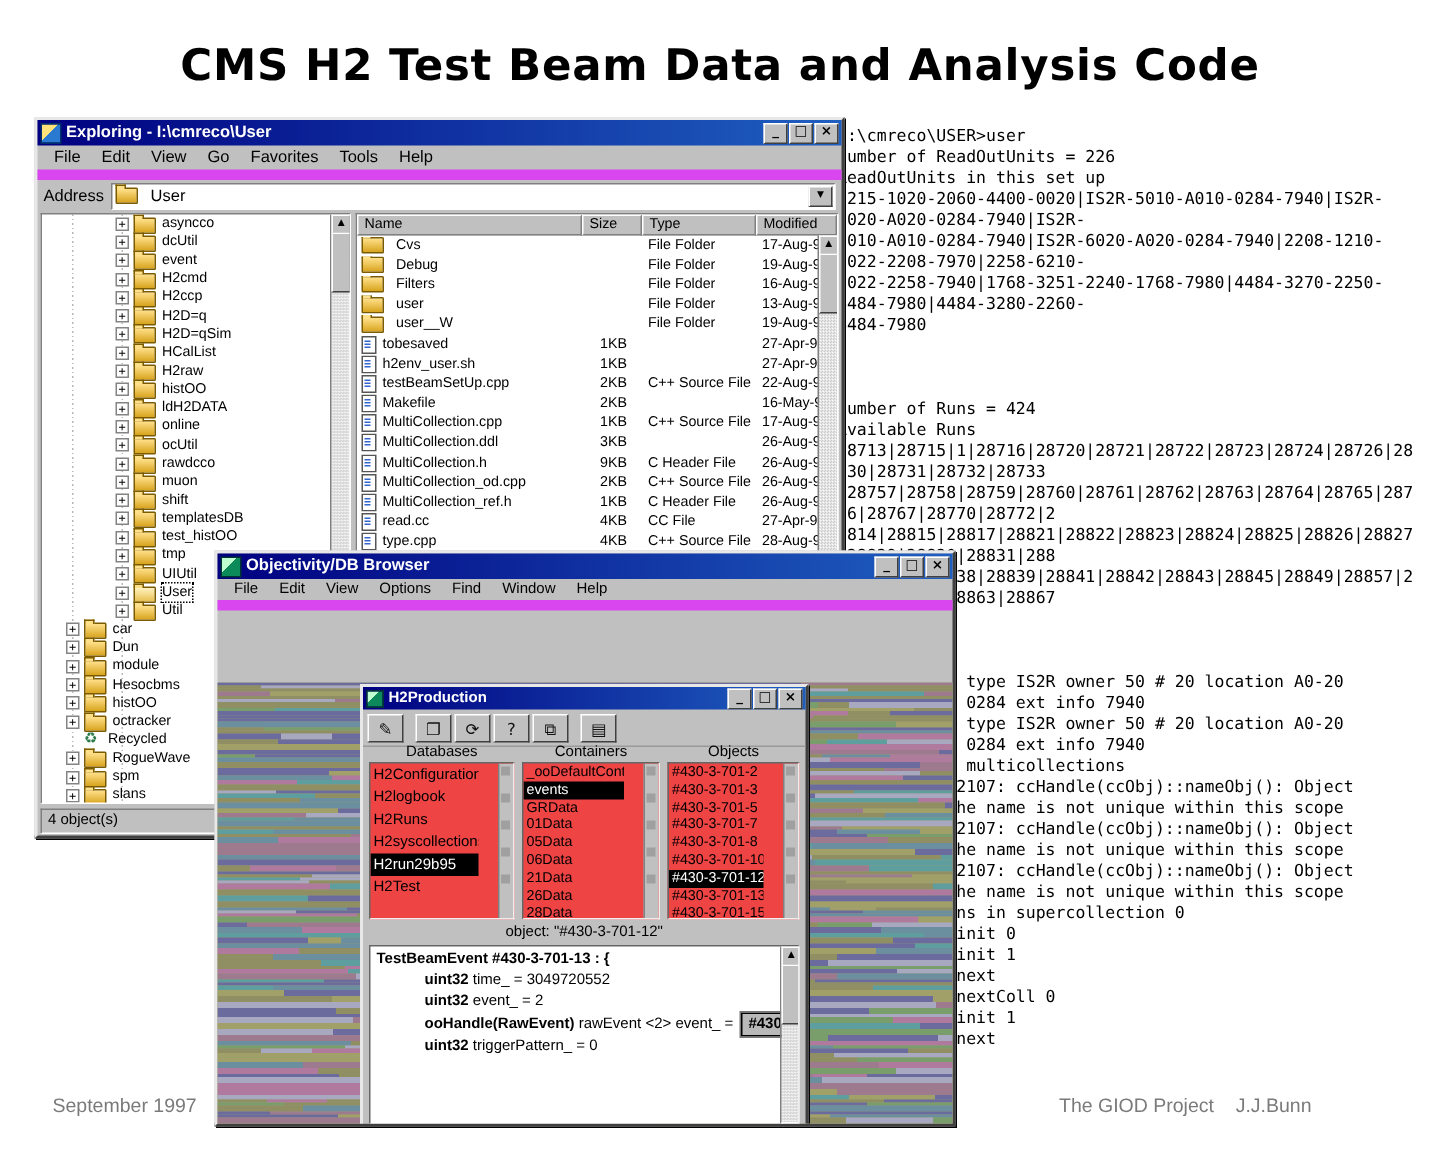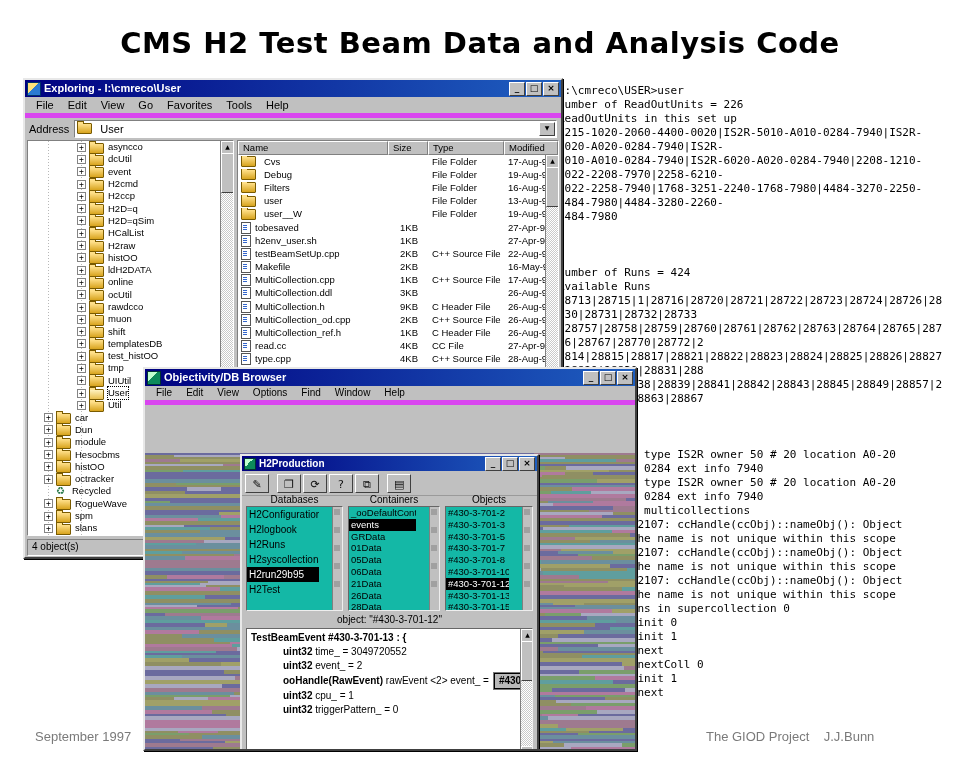--- a/index.html
+++ b/index.html
@@ -26,21 +26,21 @@
     font:bold 11px/17px "Liberation Sans",sans-serif;white-space:nowrap;overflow:hidden;}
   .titlebar.small{height:15px;font-size:10px;}
   .tbtns{margin-left:auto;display:flex;gap:1px;flex:none;}
   .tbtn{width:14px;height:12px;background:#c0c0c0;border:1px solid;
     border-color:#fff #404040 #404040 #fff;color:#000;
     font:bold 9px/10px "DejaVu Sans",sans-serif;text-align:center;}
   .appicon{width:12px;height:12px;flex:none;background:linear-gradient(135deg,#ffe27a 0 45%,#2a7ad2 45%);
     border:1px solid #00306a;}
   .appicon.oo{background:linear-gradient(135deg,#bfffcf 0 40%,#0c8a5a 40%);border-color:#033;}
   .menubar{flex:none;display:flex;align-items:center;height:16px;padding:0 4px;
-    font:11px/16px "Liberation Sans",sans-serif;color:#000;border-bottom:5px solid #d946ef;}
+    font:11px/16px "Liberation Sans",sans-serif;color:#000;border-bottom:7px solid #d946ef;}
   .menubar.small{height:14px;font-size:10px;}
   .menu-item{padding:0 7px;}
   .sunken{border:1px solid;border-color:#808080 #fff #fff #808080;background:#fff;}
   .statusbar{flex:none;height:15px;margin:1px 2px 1px 2px;padding:0 4px;
     font:10px/14px "Liberation Sans",sans-serif;color:#000;background:#c0c0c0;
     border:1px solid;border-color:#808080 #fff #fff #808080;}
 
   
   .vscroll{position:absolute;right:0;top:0;bottom:0;width:12px;
     background:repeating-conic-gradient(#fff 0 25%,#c9c9c9 0 50%) 0 0/2px 2px;
@@ -107,21 +107,21 @@
   #child{position:absolute;left:95px;top:1px;width:295px;height:338px;background:#c0c0c0;
     border:2px solid;border-color:#e8e8e8 #404040 #404040 #e8e8e8;box-shadow:1px 1px 0 #000;}
   .toolbar{position:absolute;left:0;right:0;top:15px;height:22px;display:flex;align-items:center;
     gap:2px;padding:1px 3px;border-bottom:1px solid #9a9a9a;}
   .tool-btn{width:24px;height:19px;background:#c0c0c0;border:1px solid;
     border-color:#fff #404040 #404040 #fff;font:11px/17px "DejaVu Sans",sans-serif;text-align:center;color:#111;}
   .tool-sep{width:4px;height:19px;}
   .lheads{position:absolute;top:38px;left:0;right:0;height:12px;
     font:10px/12px "Liberation Sans",sans-serif;color:#000;}
   .lhead{position:absolute;text-align:center;}
-  .lst{position:absolute;top:50px;height:105px;background:#14b8a6;border:1px solid;
+  .lst{position:absolute;top:50px;height:105px;background:#ef4444;border:1px solid;
     border-color:#666 #eee #eee #666;overflow:hidden;padding-right:23px;box-sizing:border-box;}
   .lrow{padding:0 2px;white-space:nowrap;overflow:hidden;color:#000;}
   .lrow.sel{background:#000;color:#fff;}
   .lst .vs{position:absolute;right:0;top:0;bottom:0;width:9px;background:#c0c0c0;border-left:1px solid #808080;}
   .lst .vs i{position:absolute;left:1px;width:6px;height:6px;background:#a0a0a0;font-style:normal;}
   .db .lrow{font:10px/15px "Liberation Sans",sans-serif;}
   .co .lrow,.ob .lrow{font:9.5px/11.8px "Liberation Sans",sans-serif;}
   .obj-caption{position:absolute;left:4px;right:4px;top:157px;height:14px;text-align:center;
     font:10px/14px "Liberation Sans",sans-serif;color:#000;}
   .detail{position:absolute;left:4px;top:172px;right:4px;height:132px;background:#fff;
@@ -757,21 +757,20 @@
                 <i style="top: 56px;"></i>
                 <i style="top: 74px;"></i>
               </div>
             </div>
           <div class="obj-caption">object:  "#430-3-701-12"</div>
           <div class="detail">
               <div class="dline dhdr">TestBeamEvent #430-3-701-13 : {</div>
               <div class="dline f"><span class="kw">uint32 </span><span>time_ = 3049720552</span></div>
               <div class="dline f"><span class="kw">uint32 </span><span>event_ = 2</span></div>
               <div class="dline f"><span class="kw">ooHandle(RawEvent) </span><span>rawEvent &lt;2&gt; event_ =</span><span class="refbox">#430-3-701-13</span></div>
-              <div class="dline f"><span class="kw">uint32 </span><span>cpu_ = 1</span></div>
               <div class="dline f"><span class="kw">uint32 </span><span>triggerPattern_ = 0</span></div>
               <div class="vscroll" style="width:11px;">
               <span class="arr up">▲</span>
               <span class="thumb"></span>
               <span class="arr dn">▼</span>
             </div>
           </div>
           <div class="hscroll" style="left:4px;right:4px;top:304px;">
             <span class="arr l">◀</span>
             <span class="thumb"></span>

